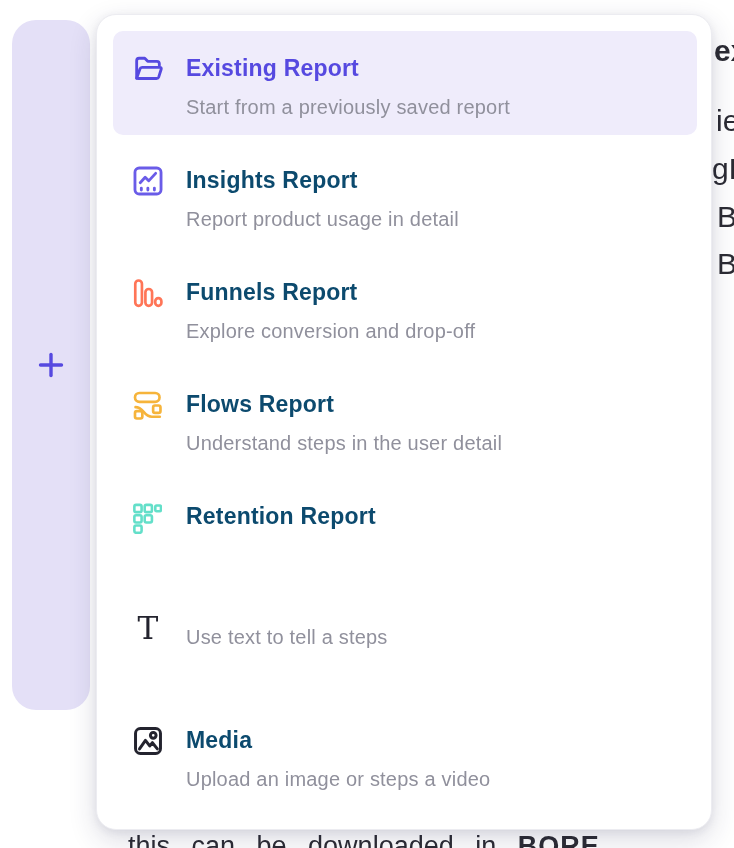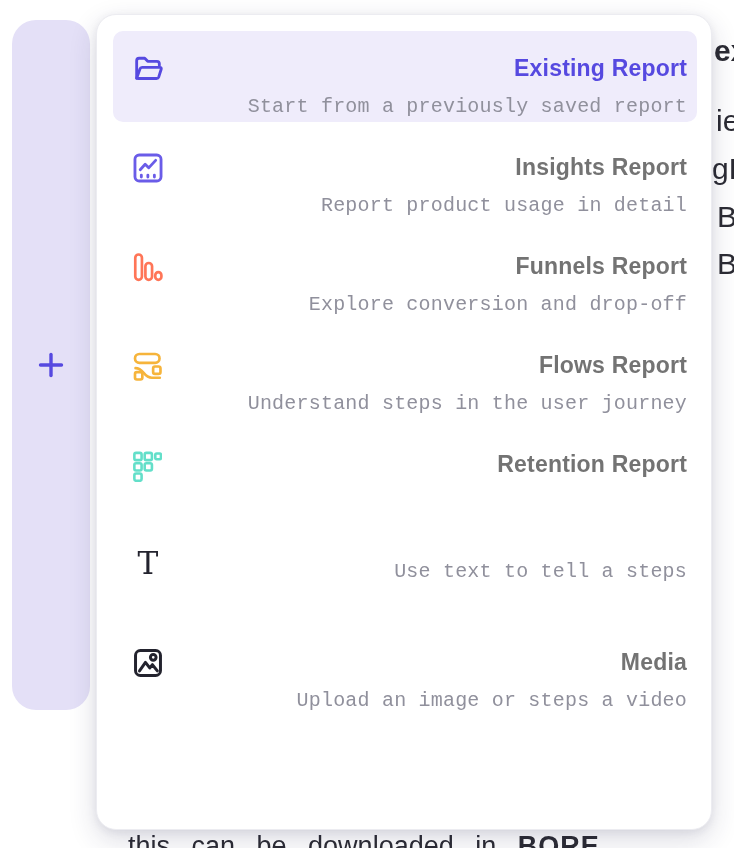--- a/index.html
+++ b/index.html
@@ -22,36 +22,34 @@
   }
   .rail-plus{position:absolute;left:36px;top:350px;width:30px;height:30px;cursor:pointer;}
   
   .panel{
     position:absolute;left:96px;top:14px;width:616px;height:816px;
     background:#ffffff;border:1px solid #ececf1;border-radius:20px;
     box-shadow:0 10px 28px rgba(40,35,80,.16), 0 2px 8px rgba(40,35,80,.08);
     box-sizing:border-box;padding:16px 14px 20px 16px;
   }
   .item{
-    position:relative;height:91px;border-radius:10px;margin-bottom:8px;
+    position:relative;height:104px;border-radius:10px;margin-bottom:8px;
     cursor:pointer;
-    text-align:right;
   }
   .item.highlight{background:#efecfb;}
   .item .icn{position:absolute;left:18px;top:21px;width:36px;height:36px;
     display:flex;align-items:flex-start;justify-content:flex-start;}
   .item .txt{position:absolute;left:73px;top:22px;right:10px;}
   .item .title{
-    font-size:23px;font-weight:600;color:#737373;line-height:30px;letter-spacing:.2px;
+    font-size:23px;font-weight:600;color:#0c4a6e;line-height:30px;letter-spacing:.2px;
   }
   .item.highlight .title{color:#5649e0;}
   .item .sub{
     font-size:20px;font-weight:400;color:#90909c;line-height:26px;margin-top:11px;
     letter-spacing:.2px;
-    font-family:Liberation Mono, monospace;
   }
   svg{display:block;}
 </style>
 </head>
 <body>
 
 <span class="bg-frag bold" style="top:36px;left:714px;">ex</span>
 <span class="bg-frag" style="top:106px;left:716px;">ie</span>
 <span class="bg-frag" style="top:154px;left:712px;">gB</span>
 <span class="bg-frag" style="top:202px;left:717px;">B</span>
@@ -127,21 +125,21 @@
         <g stroke-width="2" fill="none" stroke-linejoin="round" stroke-linecap="round" stroke="#F6B43B">
           <rect x="3" y="3" width="18.4" height="6.6" rx="3.3"></rect>
           <path d="M3.4 13.6 C9.6 13.6 9.4 20.8 15.6 20.8 L21.6 20.8"></path>
           <rect x="3" y="16.6" width="5.5" height="5.5" rx="1.4"></rect>
           <rect x="16.6" y="12.4" width="5.5" height="5.5" rx="1.4"></rect>
         </g>
       </svg>
     </span>
     <div class="txt">
       <div class="title">Flows Report</div>
-      <div class="sub">Understand steps in the user journey</div>
+      <div class="sub">Understand steps in the user detail</div>
     </div>
   </div>
 
   <div class="item">
     <span class="icn">
       <svg width="31" height="34" viewBox="0 0 24 24">
         <g stroke-width="2" fill="none" stroke-linejoin="round" stroke="#63DFC9">
           <rect x="2.6" y="2.6" width="5.6" height="5.6" rx="1.3"></rect>
           <rect x="10.6" y="2.6" width="5.6" height="5.6" rx="1.3"></rect>
           <rect x="18.8" y="3.1" width="4.4" height="4.4" rx="1.1"></rect>

